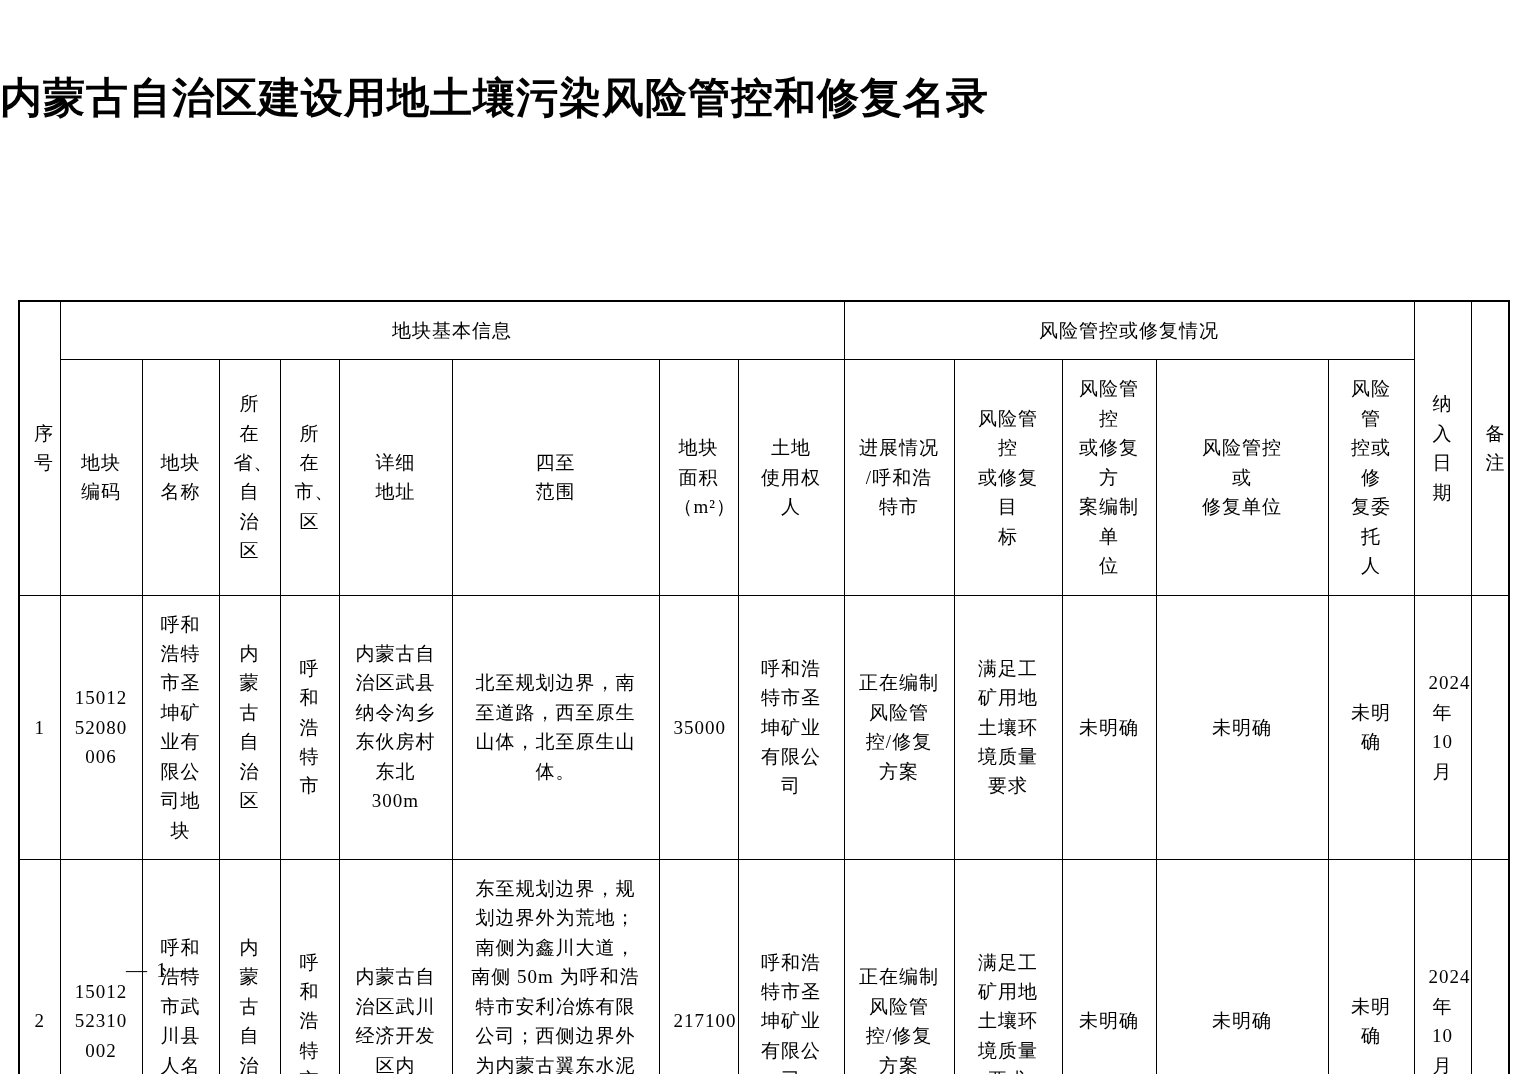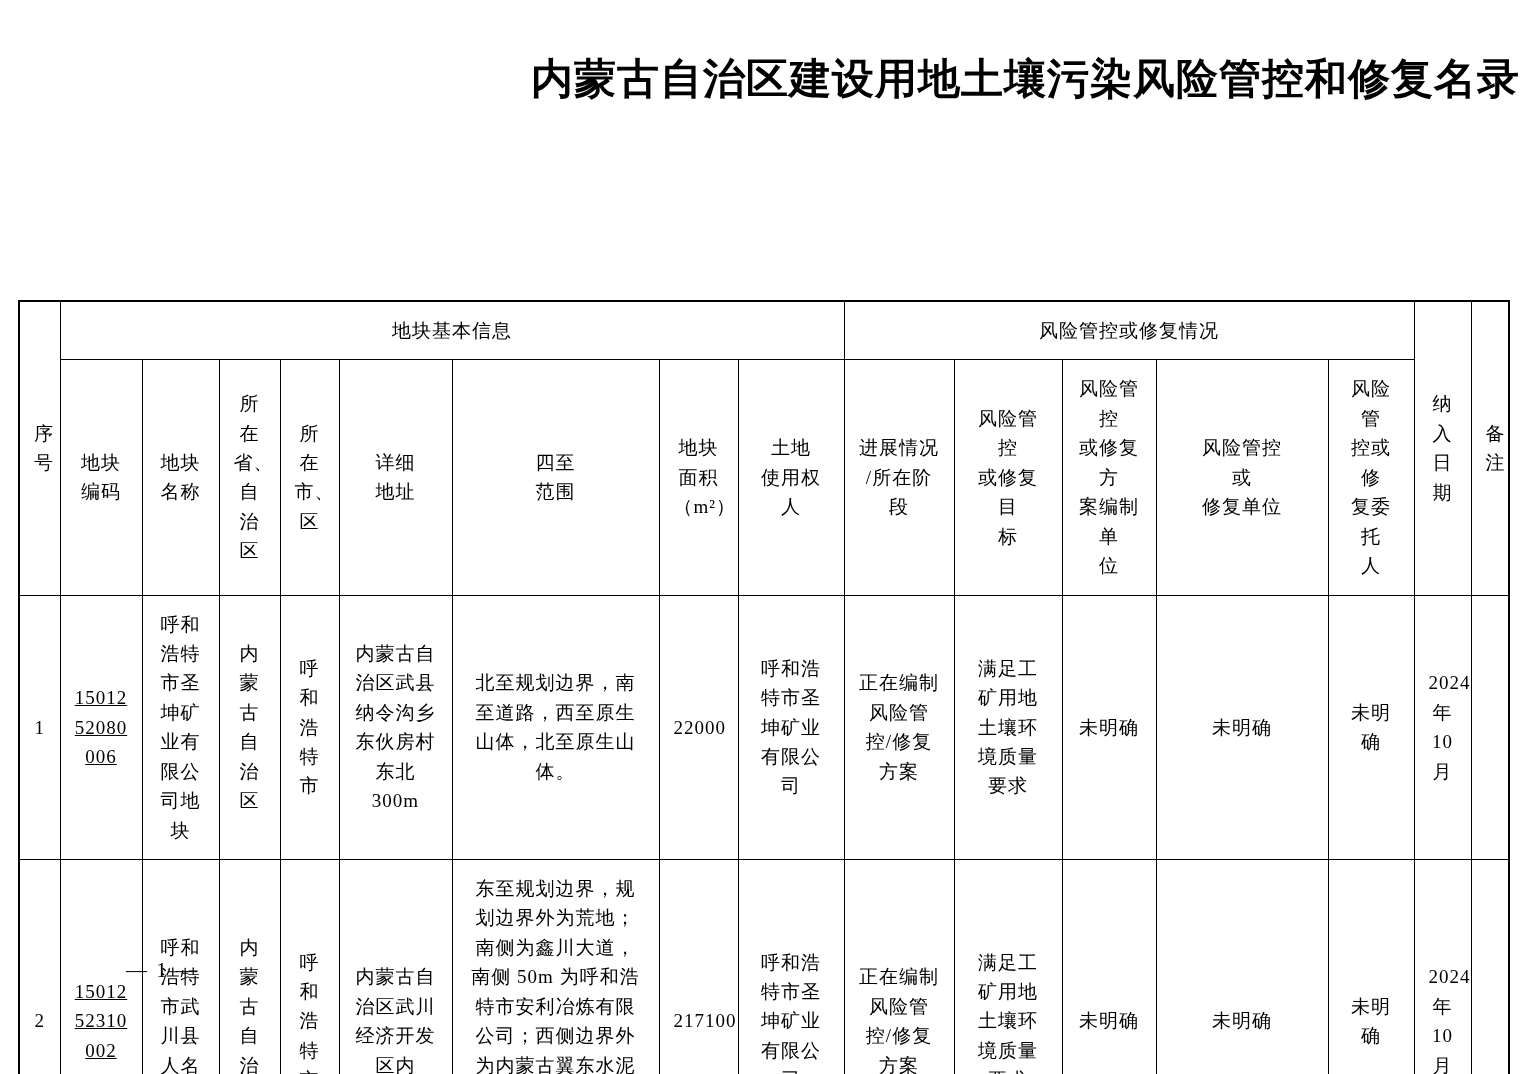--- a/index.html
+++ b/index.html
@@ -6,22 +6,22 @@
   html, body { background: #ffffff; }
   body {
     width: 1520px;
     height: 1074px;
     position: relative;
     overflow: hidden;
     font-family: "Liberation Serif", "DejaVu Serif", serif;
     color: #000000;
   }
   .title-block {
-    margin-top: 49px;
-    text-align: right;
+    margin-top: 68px;
+    text-align: left;
   }
   .title-line {
     font-size: 42px;
     font-weight: bold;
     line-height: 60px;
     letter-spacing: 1px;
   }
   table.records {
     position: absolute;
     left: 18px;
@@ -42,21 +42,21 @@
     letter-spacing: 1px;
     padding: 14px;
     overflow: hidden;
   }
   table.records th { white-space: pre-line; }
   tr.group-row    { height: 52px; }
   tr.subhead-row  { height: 120px; }
   tr.data-row-1   { height: 155px; }
   tr.data-row-2   { height: 242px; }
   td.serial { font-weight: bold; }
-  td.code   { letter-spacing: 2.5px; word-break: break-all; text-decoration: underline; }
+  td.code   { letter-spacing: 2.5px; word-break: break-all; }
   td.ls2    { letter-spacing: 2px; }
   .page-number {
     position: absolute;
     left: 126px;
     top: 958px;
     font-size: 21px;
     letter-spacing: 2px;
   }
 </style>
 </head>
@@ -111,21 +111,21 @@
       <th>详细
 地址</th>
       <th>四至
 范围</th>
       <th>地块
 面积
 （m²）</th>
       <th>土地
 使用权人</th>
       <th>进展情况
-/所在阶段</th>
+/呼和浩特市</th>
       <th>风险管控
 或修复目
 标</th>
       <th>风险管控
 或修复方
 案编制单
 位</th>
       <th>风险管控
 或
 修复单位</th>
@@ -137,21 +137,21 @@
   </thead>
   <tbody>
     <tr class="data-row-1">
       <td class="serial">1</td>
       <td class="code">1501252080006</td>
       <td>呼和浩特市圣坤矿业有限公司地块</td>
       <td>内蒙古自治区</td>
       <td>呼和浩特市</td>
       <td>内蒙古自治区武县纳令沟乡东伙房村东北300m</td>
       <td>北至规划边界，南至道路，西至原生山体，北至原生山体。</td>
-      <td>22000</td>
+      <td>35000</td>
       <td class="ls2">呼和浩特市圣坤矿业有限公司</td>
       <td class="ls2">正在编制风险管控/修复方案</td>
       <td class="ls2">满足工矿用地土壤环境质量要求</td>
       <td>未明确</td>
       <td>未明确</td>
       <td>未明确</td>
       <td>2024年10月</td>
       <td></td>
     </tr>
     <tr class="data-row-2">

